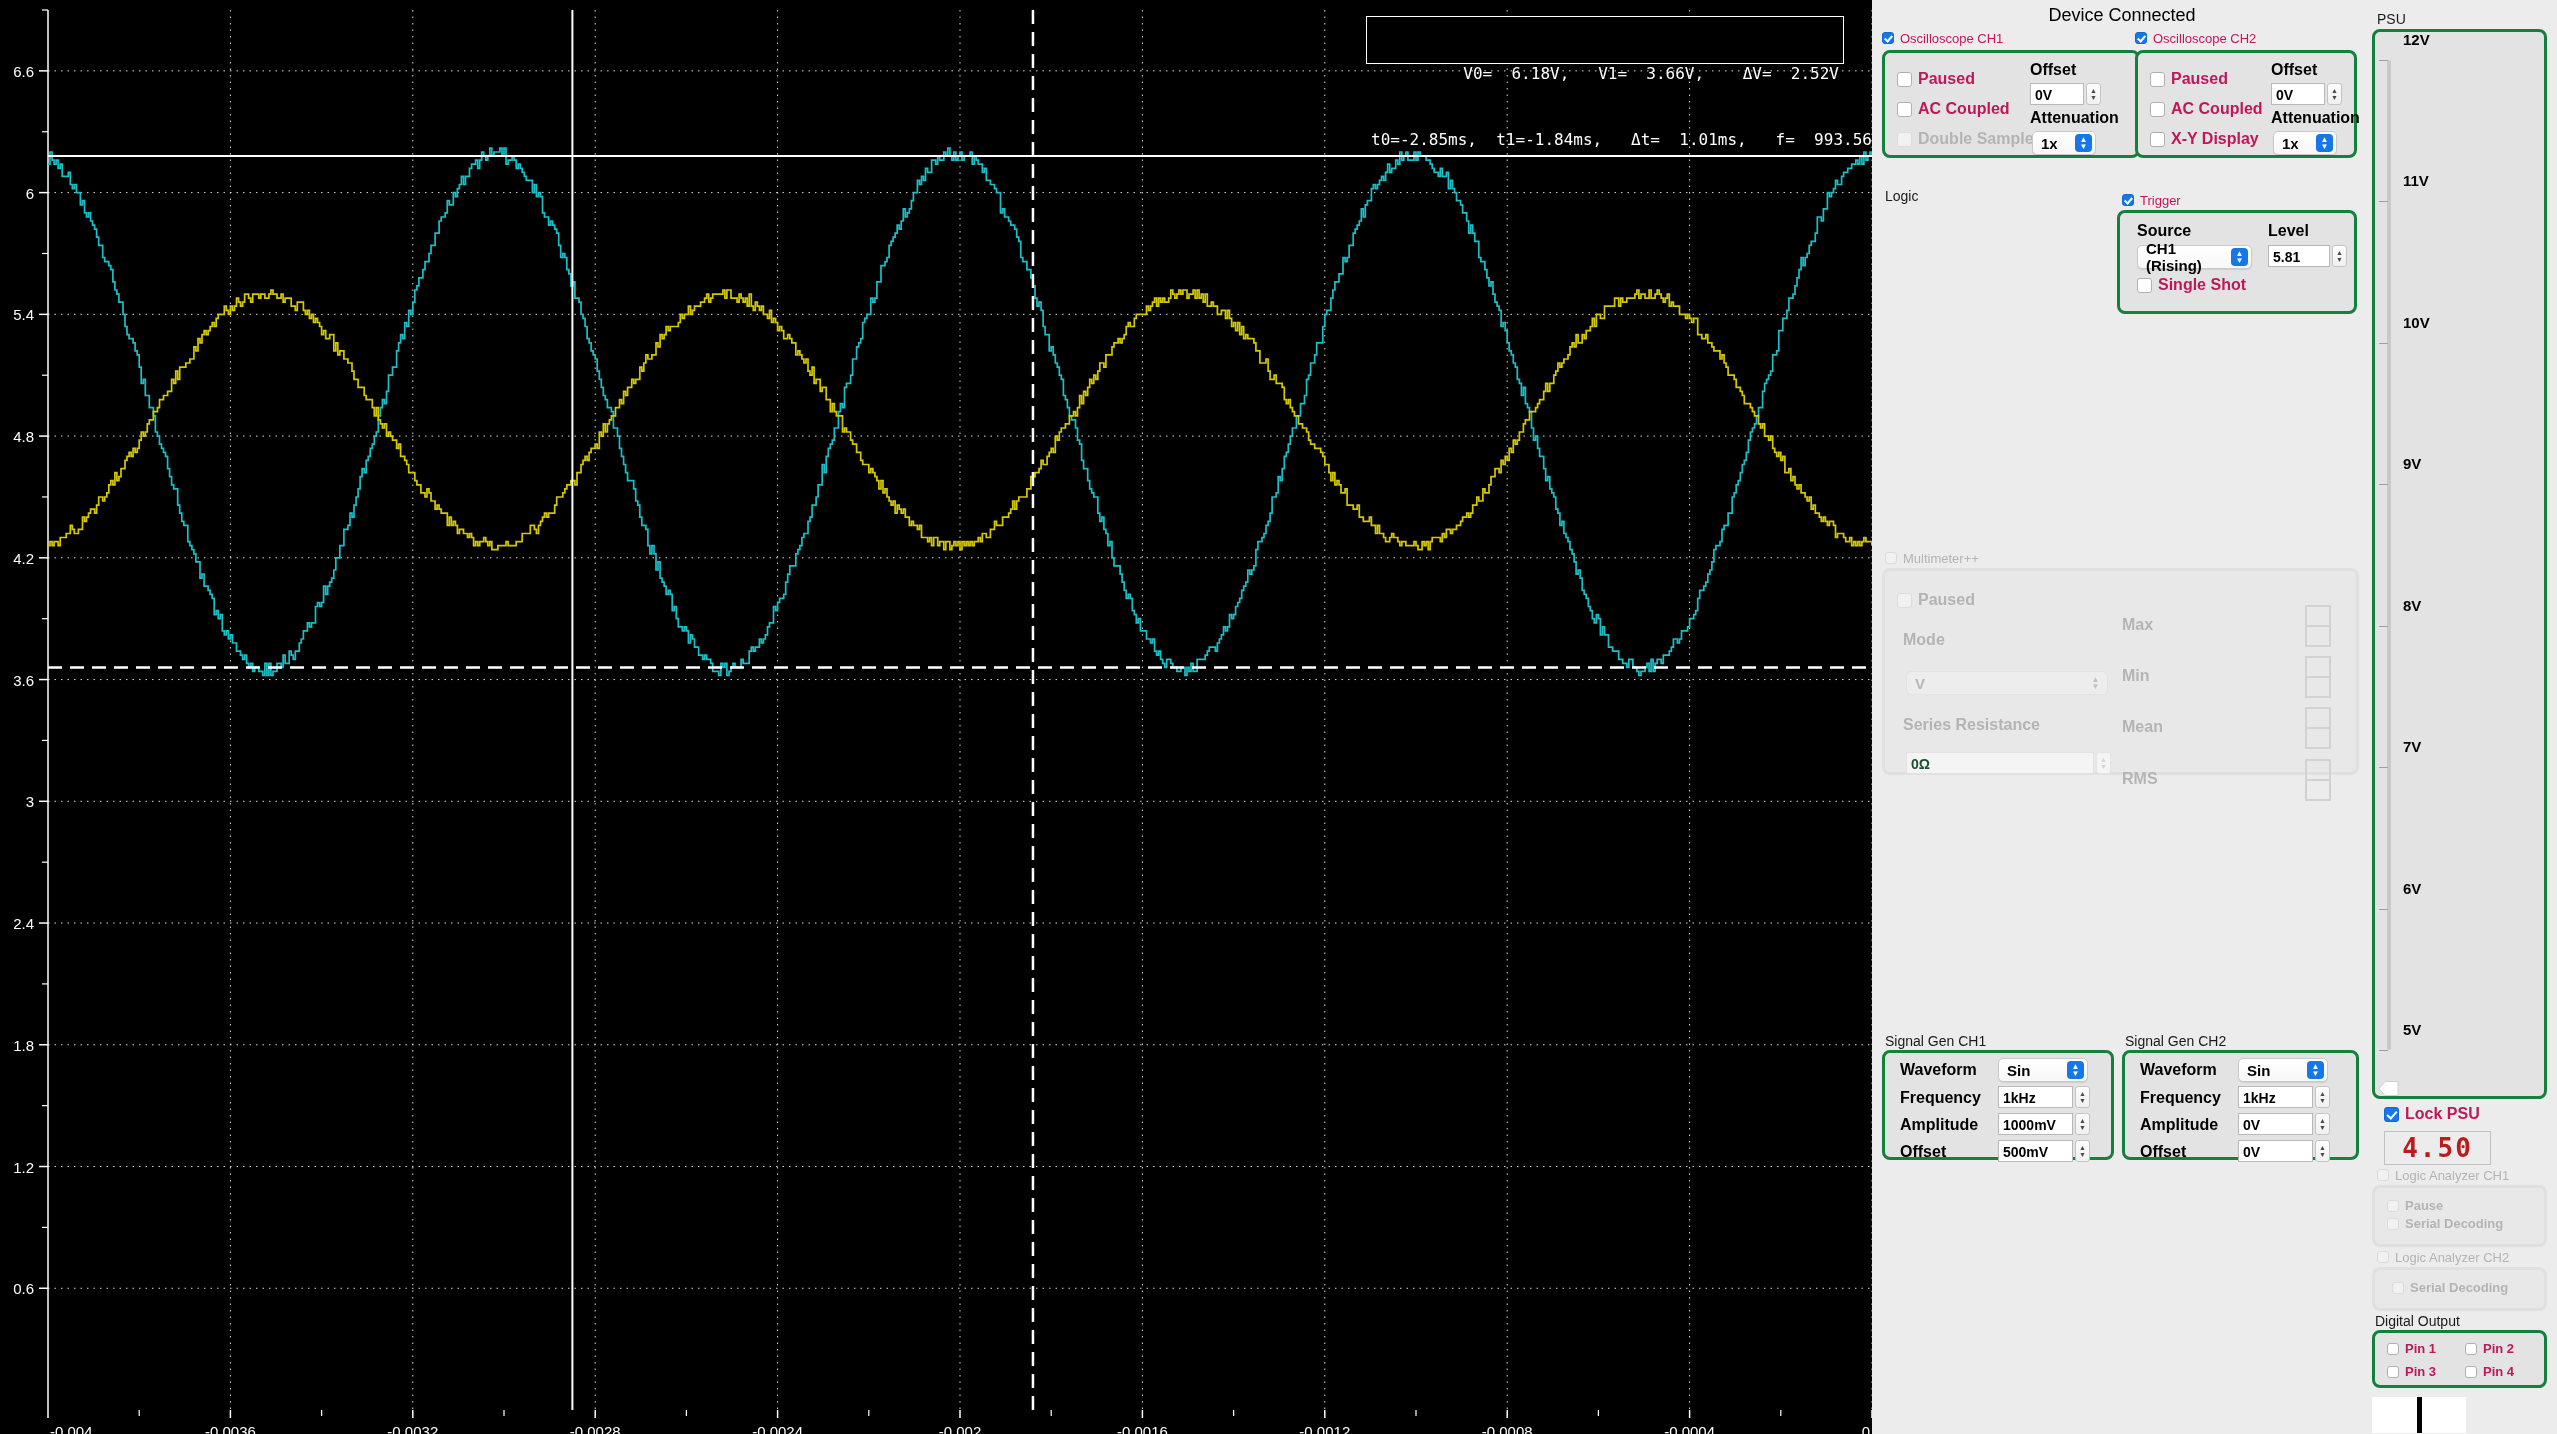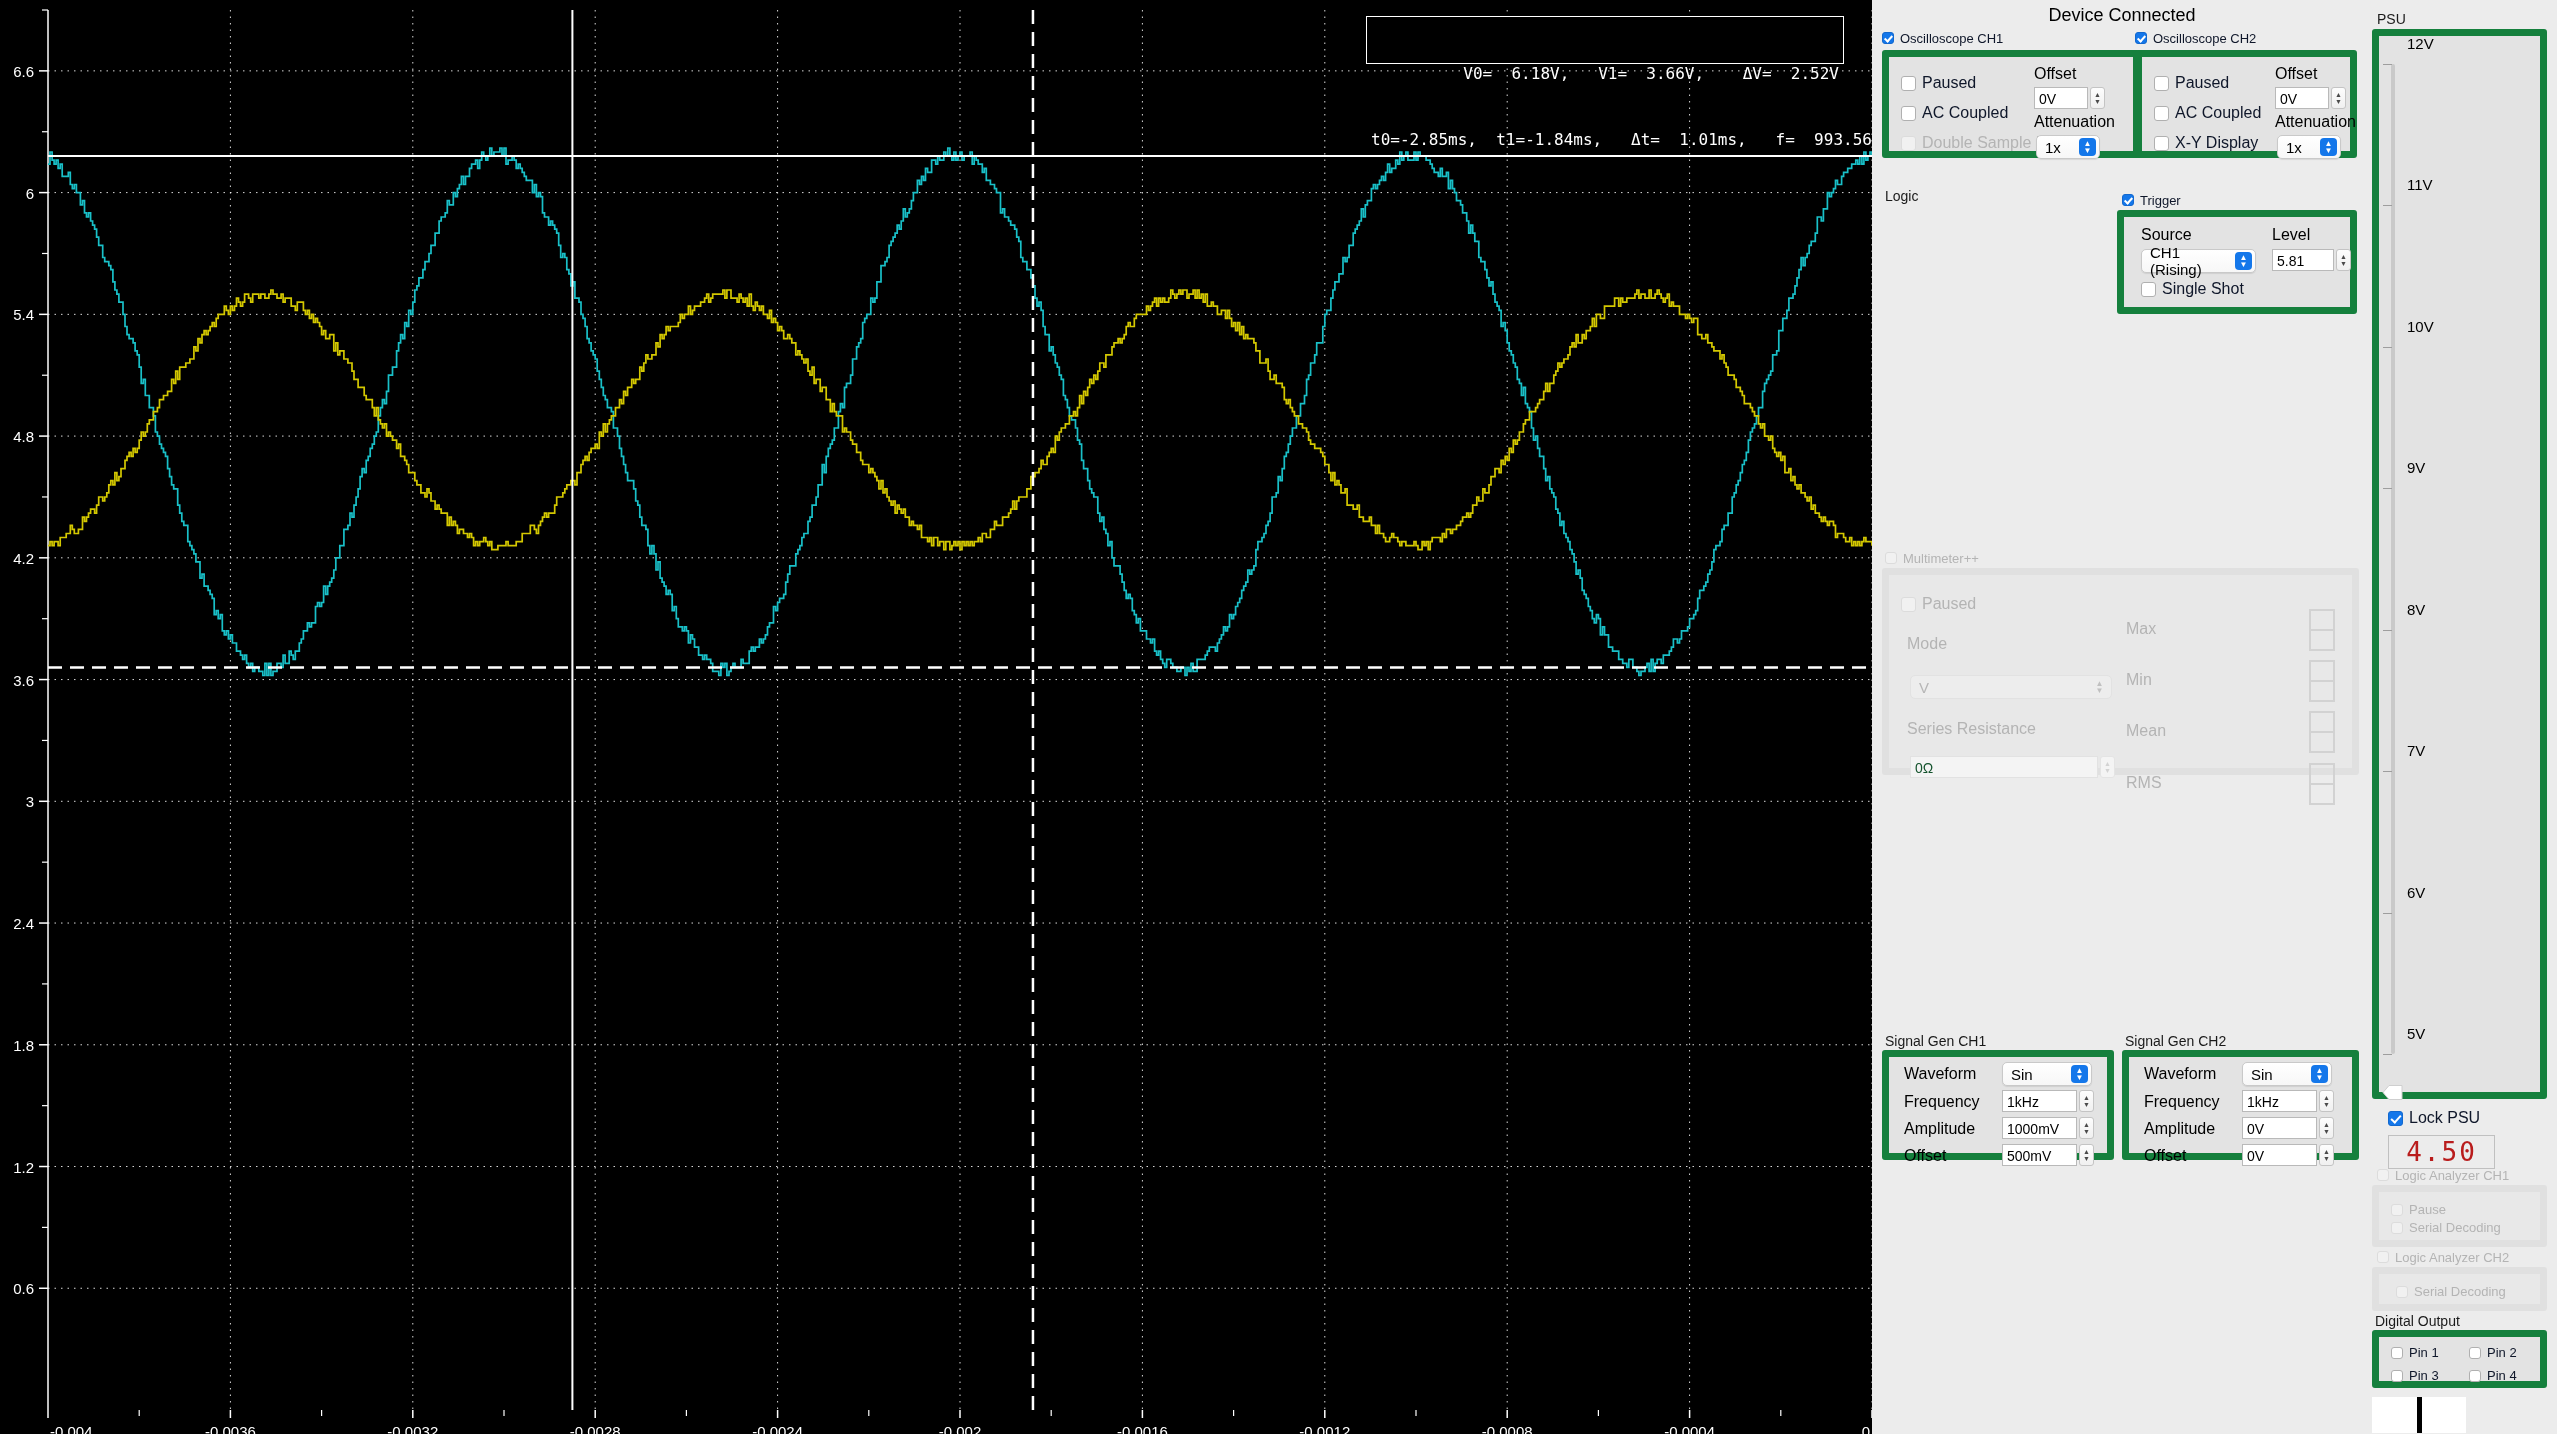--- a/index.html
+++ b/index.html
@@ -54,27 +54,28 @@
     text-align: center; font-size: 18px; color: #000;
   }
 
   .grp-label {
     font-size: 14px; color: #1a1a1a; margin-bottom: 2px;
     display: inline-block; vertical-align: middle;
   }
 
   .groupbox {
     background: #e3e3e3;
-    border: 7px solid #15803d;
-    border-radius: 3px;
+    border: 3px solid #15803d;
+    border-radius: 8px;
+    font-weight: bold;
   }
   .groupbox.dim { background: #e8e8e8; border-color: #e0e0e0; }
 
   
-  .cb { display: inline-flex; align-items: center; gap: 6px; font-size: 16px; color: #0f172a; }
+  .cb { display: inline-flex; align-items: center; gap: 6px; font-size: 16px; color: #be185d; }
   .cb .box {
     width: 15px; height: 15px; border-radius: 3px;
     border: 1px solid #b0b0b0; background: #fff;
     display: inline-block; position: relative; flex: none;
   }
   .cb.checked .box { background: #1477ea; border-color: #1268ce; }
   .cb.checked .box::after {
     content: ""; position: absolute;
     left: 4px; top: 1px; width: 4px; height: 8px;
     border: solid #fff; border-width: 0 2px 2px 0;

